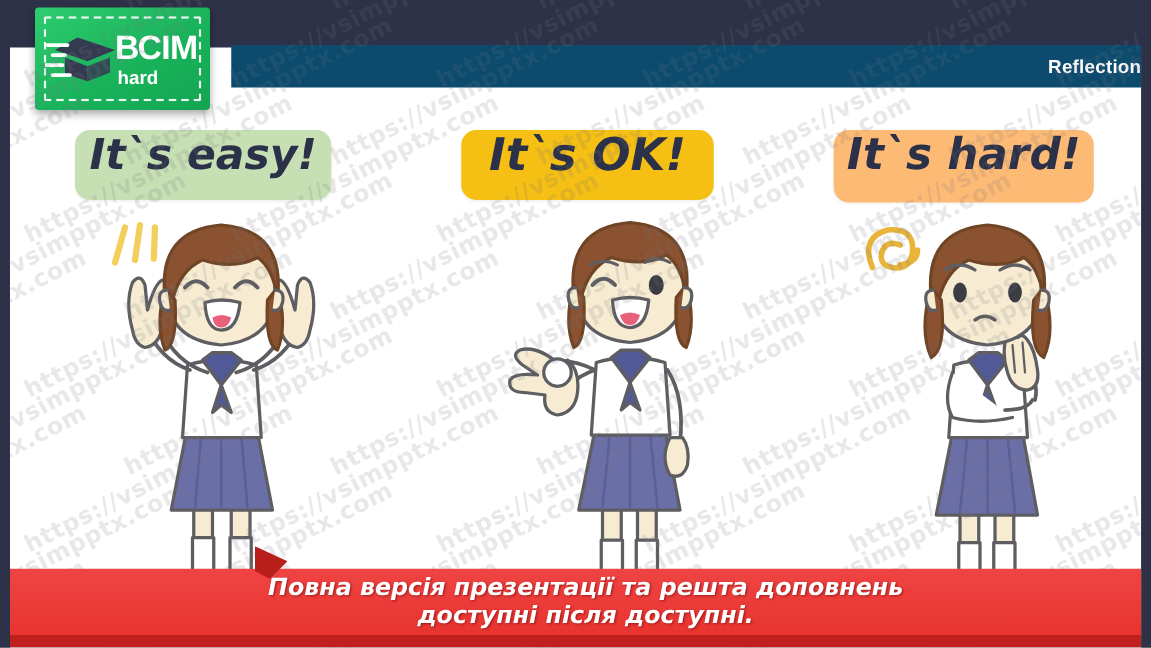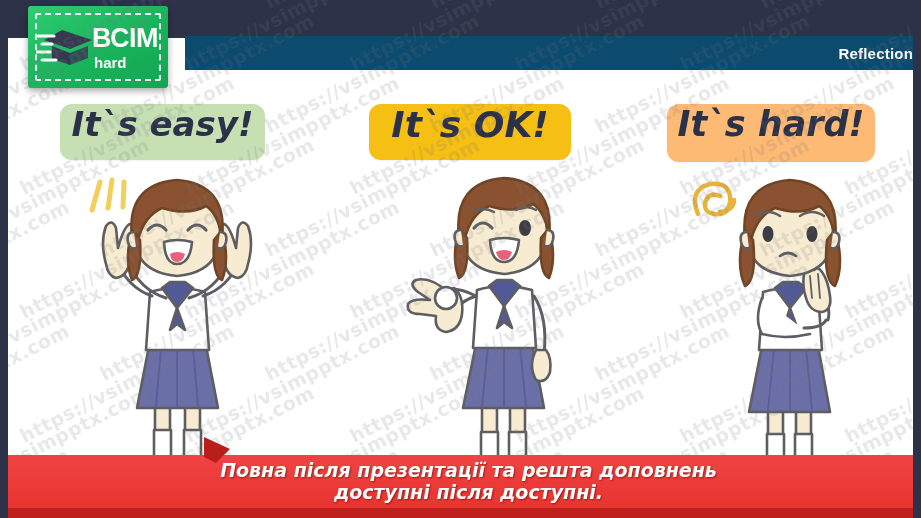--- a/index.html
+++ b/index.html
@@ -362,21 +362,21 @@
       <div class="wm" style="left: -165px; top: 496px;">https://vsimpptx.com</div>
       <div class="wm" style="left: 0px; top: 496px;">https://vsimpptx.com</div>
       <div class="wm" style="left: 165px; top: 496px;">https://vsimpptx.com</div>
       <div class="wm" style="left: 330px; top: 496px;">https://vsimpptx.com</div>
       <div class="wm" style="left: 495px; top: 496px;">https://vsimpptx.com</div>
       <div class="wm" style="left: 660px; top: 496px;">https://vsimpptx.com</div>
       <div class="wm" style="left: 825px; top: 496px;">https://vsimpptx.com</div>
     </div>
 
   <div class="banner">
-    <div class="line">Повна після презентації та решта доповнень</div>
+    <div class="line">Повна версія презентації та решта доповнень</div>
     <div class="line">доступні після доступні.</div>
   </div>
   <div class="banner-strip"></div>
 
   <svg class="badge-flag" viewBox="0 0 26 42" xmlns="http://www.w3.org/2000/svg">
     <path d="M0 0 L26 12 L12 26 L0 20 Z" fill="#b81f1b"></path>
   </svg>
 
 
 </div>

